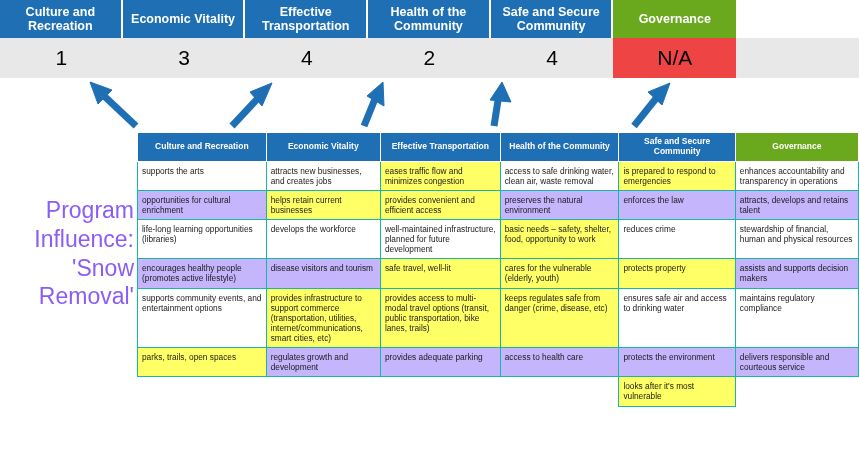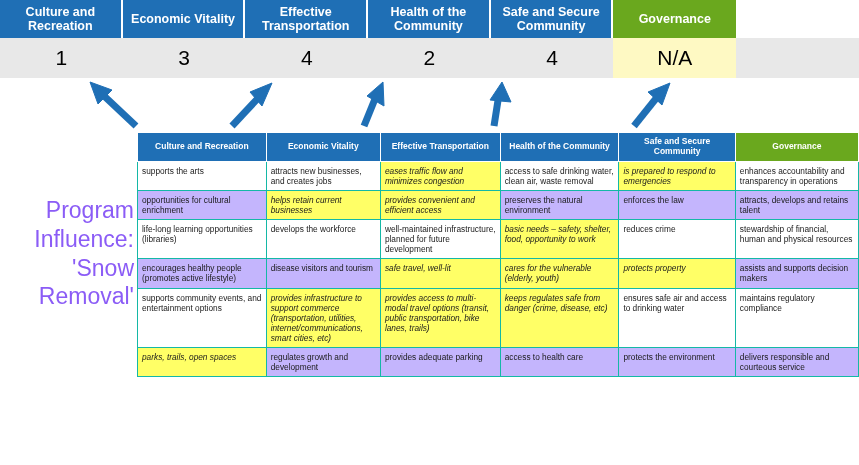--- a/index.html
+++ b/index.html
@@ -59,21 +59,21 @@
     width: 122.7px;
     display: flex;
     align-items: center;
     justify-content: center;
     font-size: 21px;
     color: #000000;
     background: #e8e8e8;
     box-sizing: border-box;
   }
   #score-row .score-cell.gov {
-    background: #fef9c3;
+    background: #ef4444;
     text-align: right;
   }
 
   
   .arrow-svg {
     position: absolute;
   }
 
   
   #program-caption {
@@ -116,21 +116,20 @@
     padding: 4px 4px;
     line-height: 1.22;
     border: 1px solid #14b8a6;
     background: #ffffff;
   }
   #matrix tr.alt td {
     background: #c4b5fd;
   }
   #matrix td.hl {
     background: #ffff66 !important;
-    font-style: italic;
   }
   #matrix td.empty {
     background: #ffffff !important;
     border: none;
   }
   #matrix col.c1 { width: 116px; }
   #matrix col.c2 { width: 103px; }
   #matrix col.c3 { width: 108px; }
   #matrix col.c4 { width: 107px; }
   #matrix col.c5 { width: 105px; }
@@ -263,14 +262,22 @@
       <td>maintains regulatory compliance</td>
     </tr>
     <tr class="alt">
       <td class="hl">parks, trails, open spaces</td>
       <td>regulates growth and development</td>
       <td>provides adequate parking</td>
       <td>access to health care</td>
       <td>protects the environment</td>
       <td>delivers responsible and courteous service</td>
     </tr>
+    <tr>
+      <td class="empty"></td>
+      <td class="empty"></td>
+      <td class="empty"></td>
+      <td class="empty"></td>
+      <td class="hl">looks after it's most vulnerable</td>
+      <td class="empty"></td>
+    </tr>
   </tbody>
 </table>
 
 </body></html>

